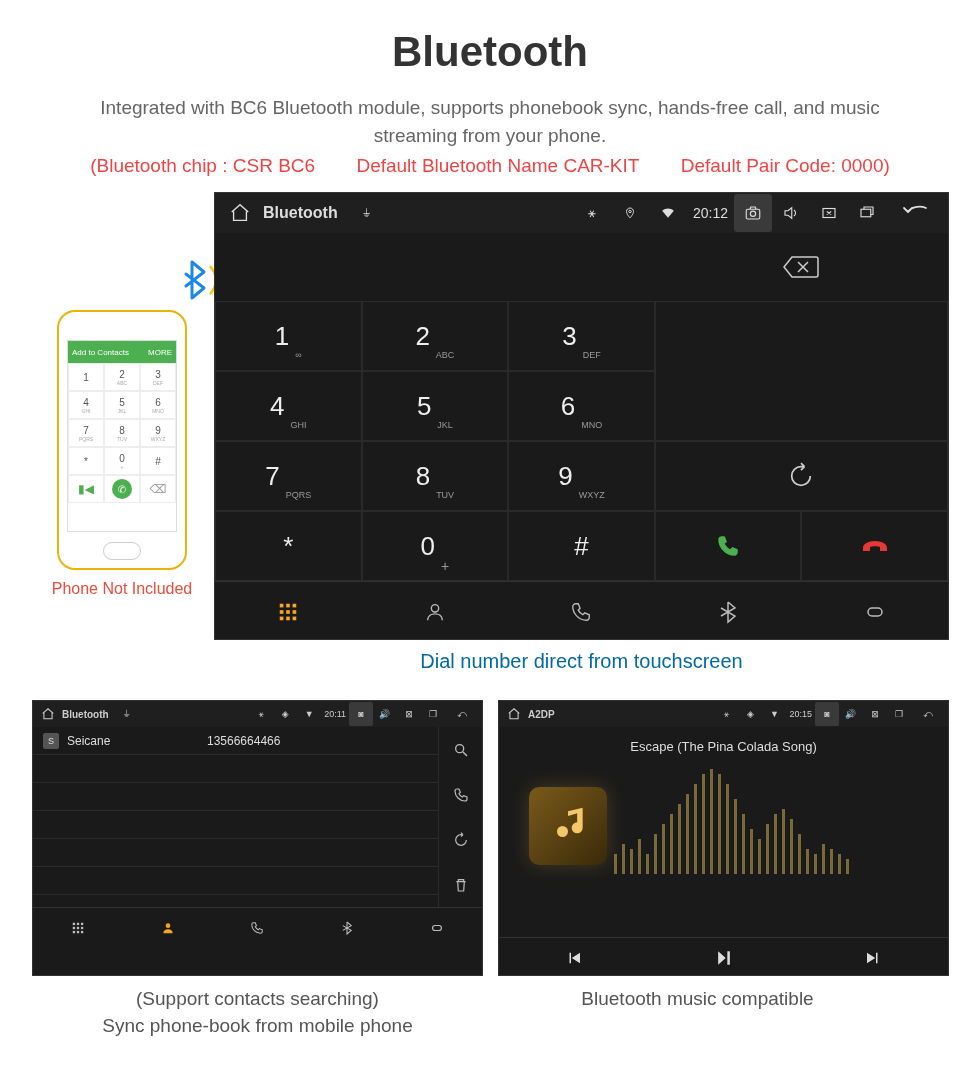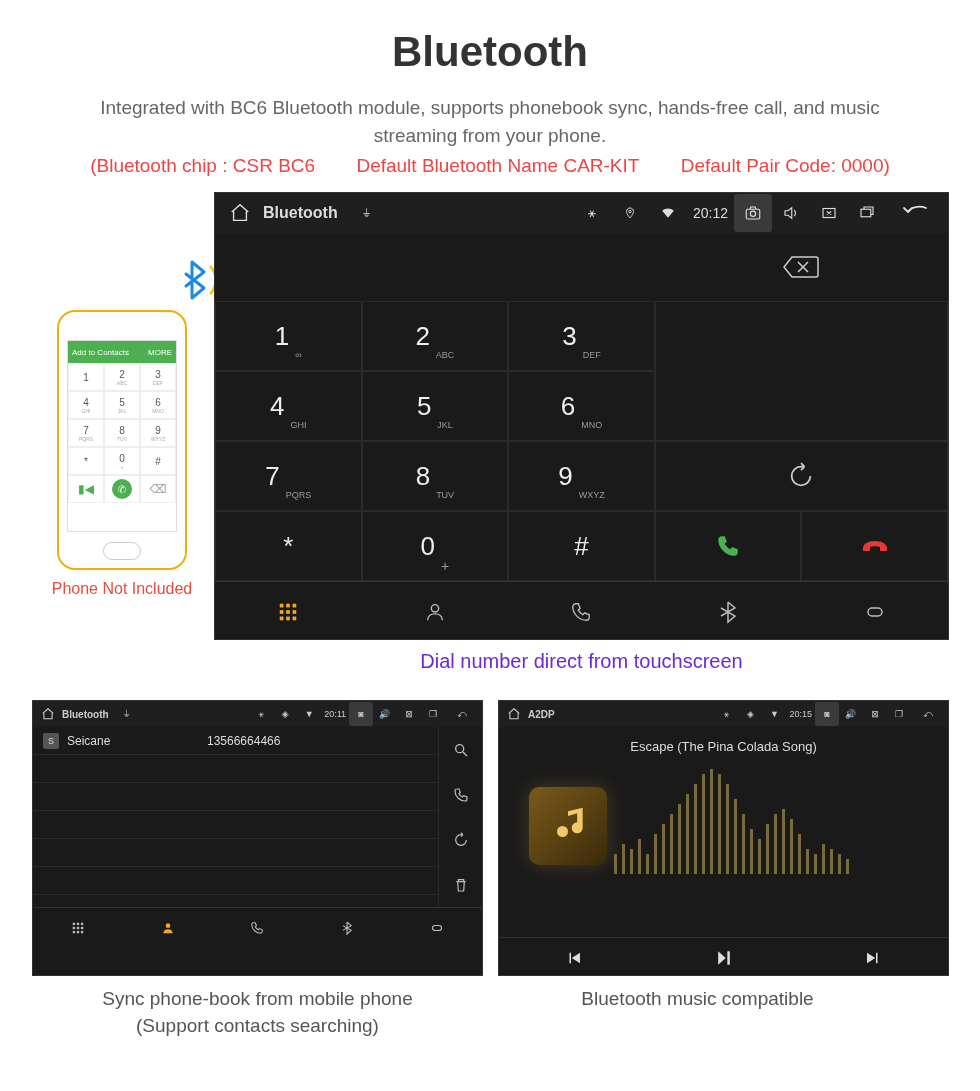--- a/index.html
+++ b/index.html
@@ -40,21 +40,21 @@
 .key .digit { font-size:26px; font-weight:300; }
 .key .letters { font-size:9px; color:#999; margin-left:6px; align-self:flex-end; margin-bottom:10px; }
 .key-wide { display:flex; align-items:center; justify-content:center; color:#ccc; border:0.5px solid #2a2a2a; }
 .key-split { display:flex; }
 .key-split > div { flex:1; display:flex; align-items:center; justify-content:center; border:0.5px solid #2a2a2a; }
 
 .bottom-tabs { height:60px; display:flex; border-top:1px solid #333; }
 .bottom-tabs div { flex:1; display:flex; align-items:center; justify-content:center; color:#bbb; }
 .bottom-tabs .active { color:#f5a623; }
 
-.caption-main { position:absolute; left:214px; top:650px; width:735px; text-align:center; font-size:20px; color:#6d28d9; }
+.caption-main { position:absolute; left:214px; top:650px; width:735px; text-align:center; font-size:20px; color:#0369a1; }
 
 
 .shot { position:absolute; width:451px; height:276px; background:#1a1a1a; border:1px solid #333; }
 .shot-left { left:32px; top:700px; }
 .shot-right { left:498px; top:700px; }
 
 .statusbar2 { height:26px; display:flex; align-items:center; color:#ccc; font-size:9px; padding:0 3px; background:#1f1f1f; }
 .statusbar2 .sb-icon { width:24px; height:24px; display:flex; align-items:center; justify-content:center; }
 .statusbar2 .sb-title { font-weight:bold; margin:0 6px 0 2px; font-size:10px; }
 .statusbar2 .spacer { flex:1; }
@@ -515,18 +515,18 @@
       </div>
     <div>
         <svg width="18" height="18" viewBox="0 0 24 24" fill="#ddd">
           <path d="M4 5 L15 12 L4 19 Z M16 5 H18 V19 H16 Z"></path>
         </svg>
       </div>
   </div>
 </div>
 
 <div class="caption-bottom cap-l">
+  <div>(Support contacts searching)</div>
   <div>Sync phone-book from mobile phone</div>
-  <div>(Support contacts searching)</div>
 </div>
 <div class="caption-bottom cap-r">
   <div>Bluetooth music compatible</div>
 </div>
 
 </body></html>

